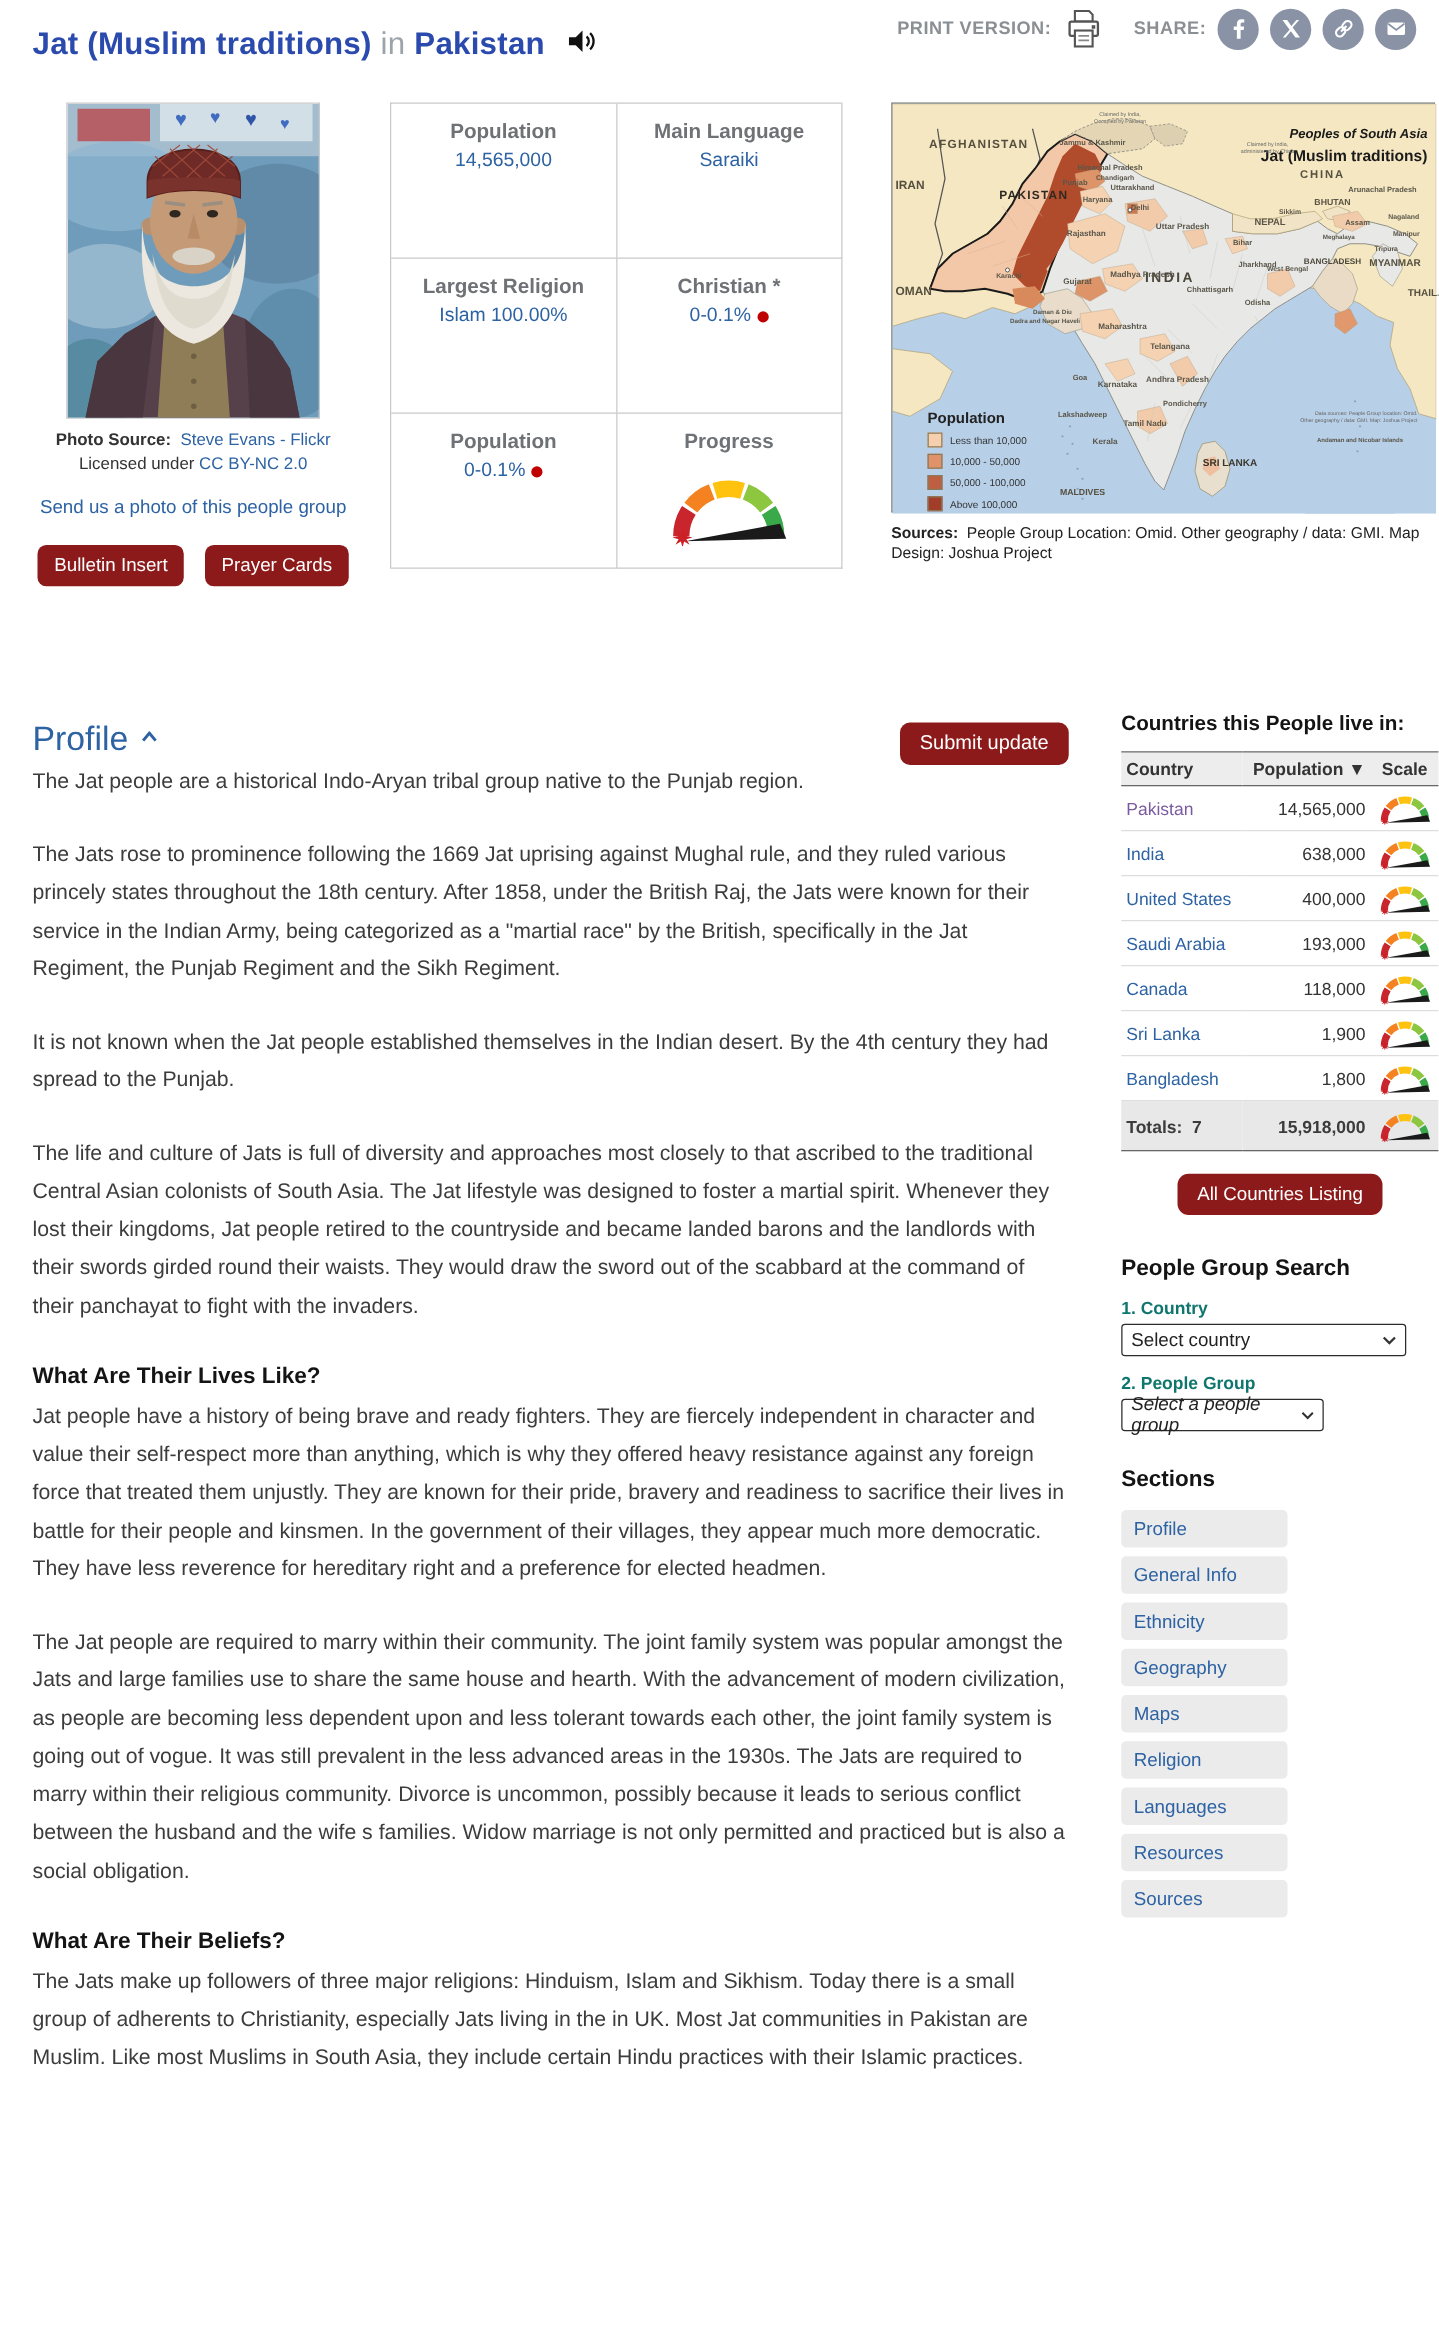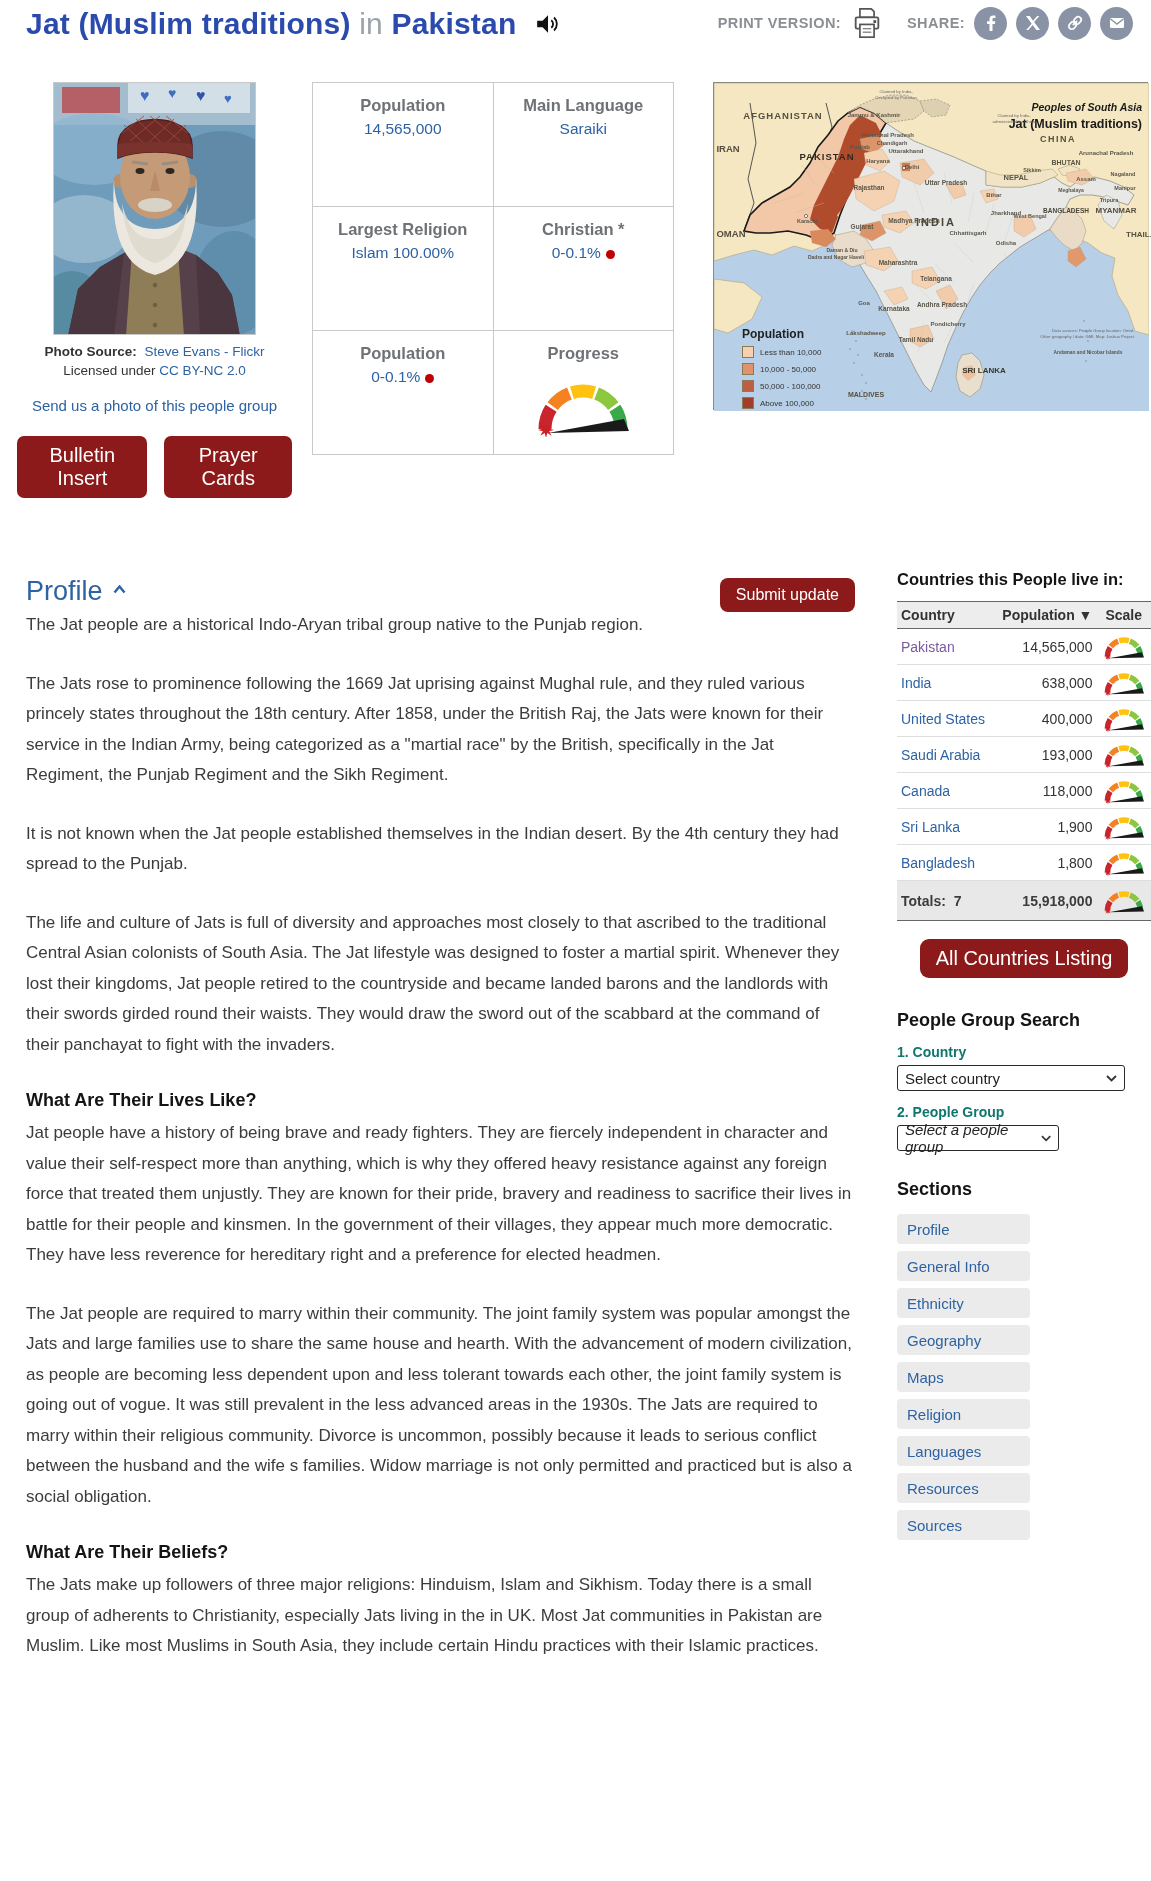--- a/index.html
+++ b/index.html
@@ -2,40 +2,40 @@
 <html><head>
 <meta charset="utf-8">
 <style>
   * { box-sizing: border-box; margin: 0; padding: 0; }
   html,body { background:#fff; }
   body { font-family:"Liberation Sans", sans-serif; color:#3c3c3c; }
   .page { position:relative; width:1151px; height:1881px; margin:0 auto; background:#fff; overflow:hidden; }
 
   
   .hdr { position:absolute; left:0; top:0; width:1151px; height:52px; }
-  .title { position:absolute; left:26px; top:7px; font-size:30px; font-weight:600; letter-spacing:.2px; }
+  .title { position:absolute; left:26px; top:20px; font-size:25px; font-weight:600; letter-spacing:.2px; }
   .t-main, .t-country { color:#2b4aad; }
   .t-in { color:#9ca3ab; font-weight:400; }
   .speaker { display:inline-block; vertical-align:-3px; margin-left:10px; cursor:pointer; }
   .hdr-right { position:absolute; right:18px; top:6px; display:flex; align-items:center; gap:9px; }
   .hdr-label { color:#8a8f94; font-size:14.5px; font-weight:700; letter-spacing:.4px; }
   .share-label { margin-left:14px; }
   .printer { width:34px; height:34px; cursor:pointer; }
   .circle-icon { width:33px; height:33px; border-radius:50%; background:#8a93a5; display:flex; align-items:center; justify-content:center; cursor:pointer; }
   .circle-icon svg { display:block; }
 
   
   .photo-col { position:absolute; left:17px; top:82px; width:275px; text-align:center; }
   .photo-frame { width:203px; height:253px; margin:0 auto; border:1px solid #c9c9c9; overflow:hidden; }
   .photo-caption { margin-top:7px; font-size:13.5px; color:#333; line-height:19px; }
   .photo-caption b { font-weight:700; }
   a.lnk { color:#2d62a3; text-decoration:none; cursor:pointer; }
   .send-photo { display:block; margin-top:17px; font-size:15px; }
   .btn-row { margin-top:22px; display:flex; gap:17px; justify-content:center; }
-  .btn-red { background:#8c1a1a; color:#fff; border:none; border-radius:7px; padding:8px 13px; font-size:20px; font-family:inherit; cursor:pointer; }
+  .btn-red { background:#8c1a1a; color:#fff; border:none; border-radius:7px; padding:8px 13px; font-size:15px; font-family:inherit; cursor:pointer; }
 
   
   .stats { position:absolute; left:312px; top:82px; width:362px; height:373px;
            display:grid; grid-template-columns:1fr 1fr; grid-template-rows:1fr 1fr 1fr;
            border-left:1px solid #c9c9c9; border-top:1px solid #c9c9c9; }
   .stats .cell { border-right:1px solid #c9c9c9; border-bottom:1px solid #c9c9c9; text-align:center; padding-top:13px; }
   .stats .lbl { color:#6e7175; font-size:16.5px; font-weight:600; }
   .stats .val { color:#2d62a3; font-size:15.5px; margin-top:5px; }
   .dot { display:inline-block; width:9px; height:9px; border-radius:50%; background:#c00000; margin-left:5px; vertical-align:-.5px; }
   .big-gauge { margin-top:12px; }
@@ -437,20 +437,24 @@
               <span class="lg-swatch" style="background:#bf5f41"></span>
               <span>50,000 - 100,000</span>
             </div>
             <div class="lg-row">
               <span class="lg-swatch" style="background:#a13d28"></span>
               <span>Above 100,000</span>
             </div>
           </div>
       </div>
     </div>
+    <div class="map-caption">
+      <b>Sources:</b>&nbsp;
+      <span>People Group Location: Omid. Other geography / data: GMI. Map Design: Joshua Project</span>
+    </div>
   </div>
 
   <div class="main-col">
     <div class="profile-row">
       <span class="profile-h">Profile</span>
       <span class="profile-caret">
         <svg width="13" height="9" viewBox="0 0 13 9">
             <polyline points="1.5,7.5 6.5,1.5 11.5,7.5" fill="none" stroke="#2d62a3" stroke-width="2.4"></polyline>
           </svg>
       </span>

